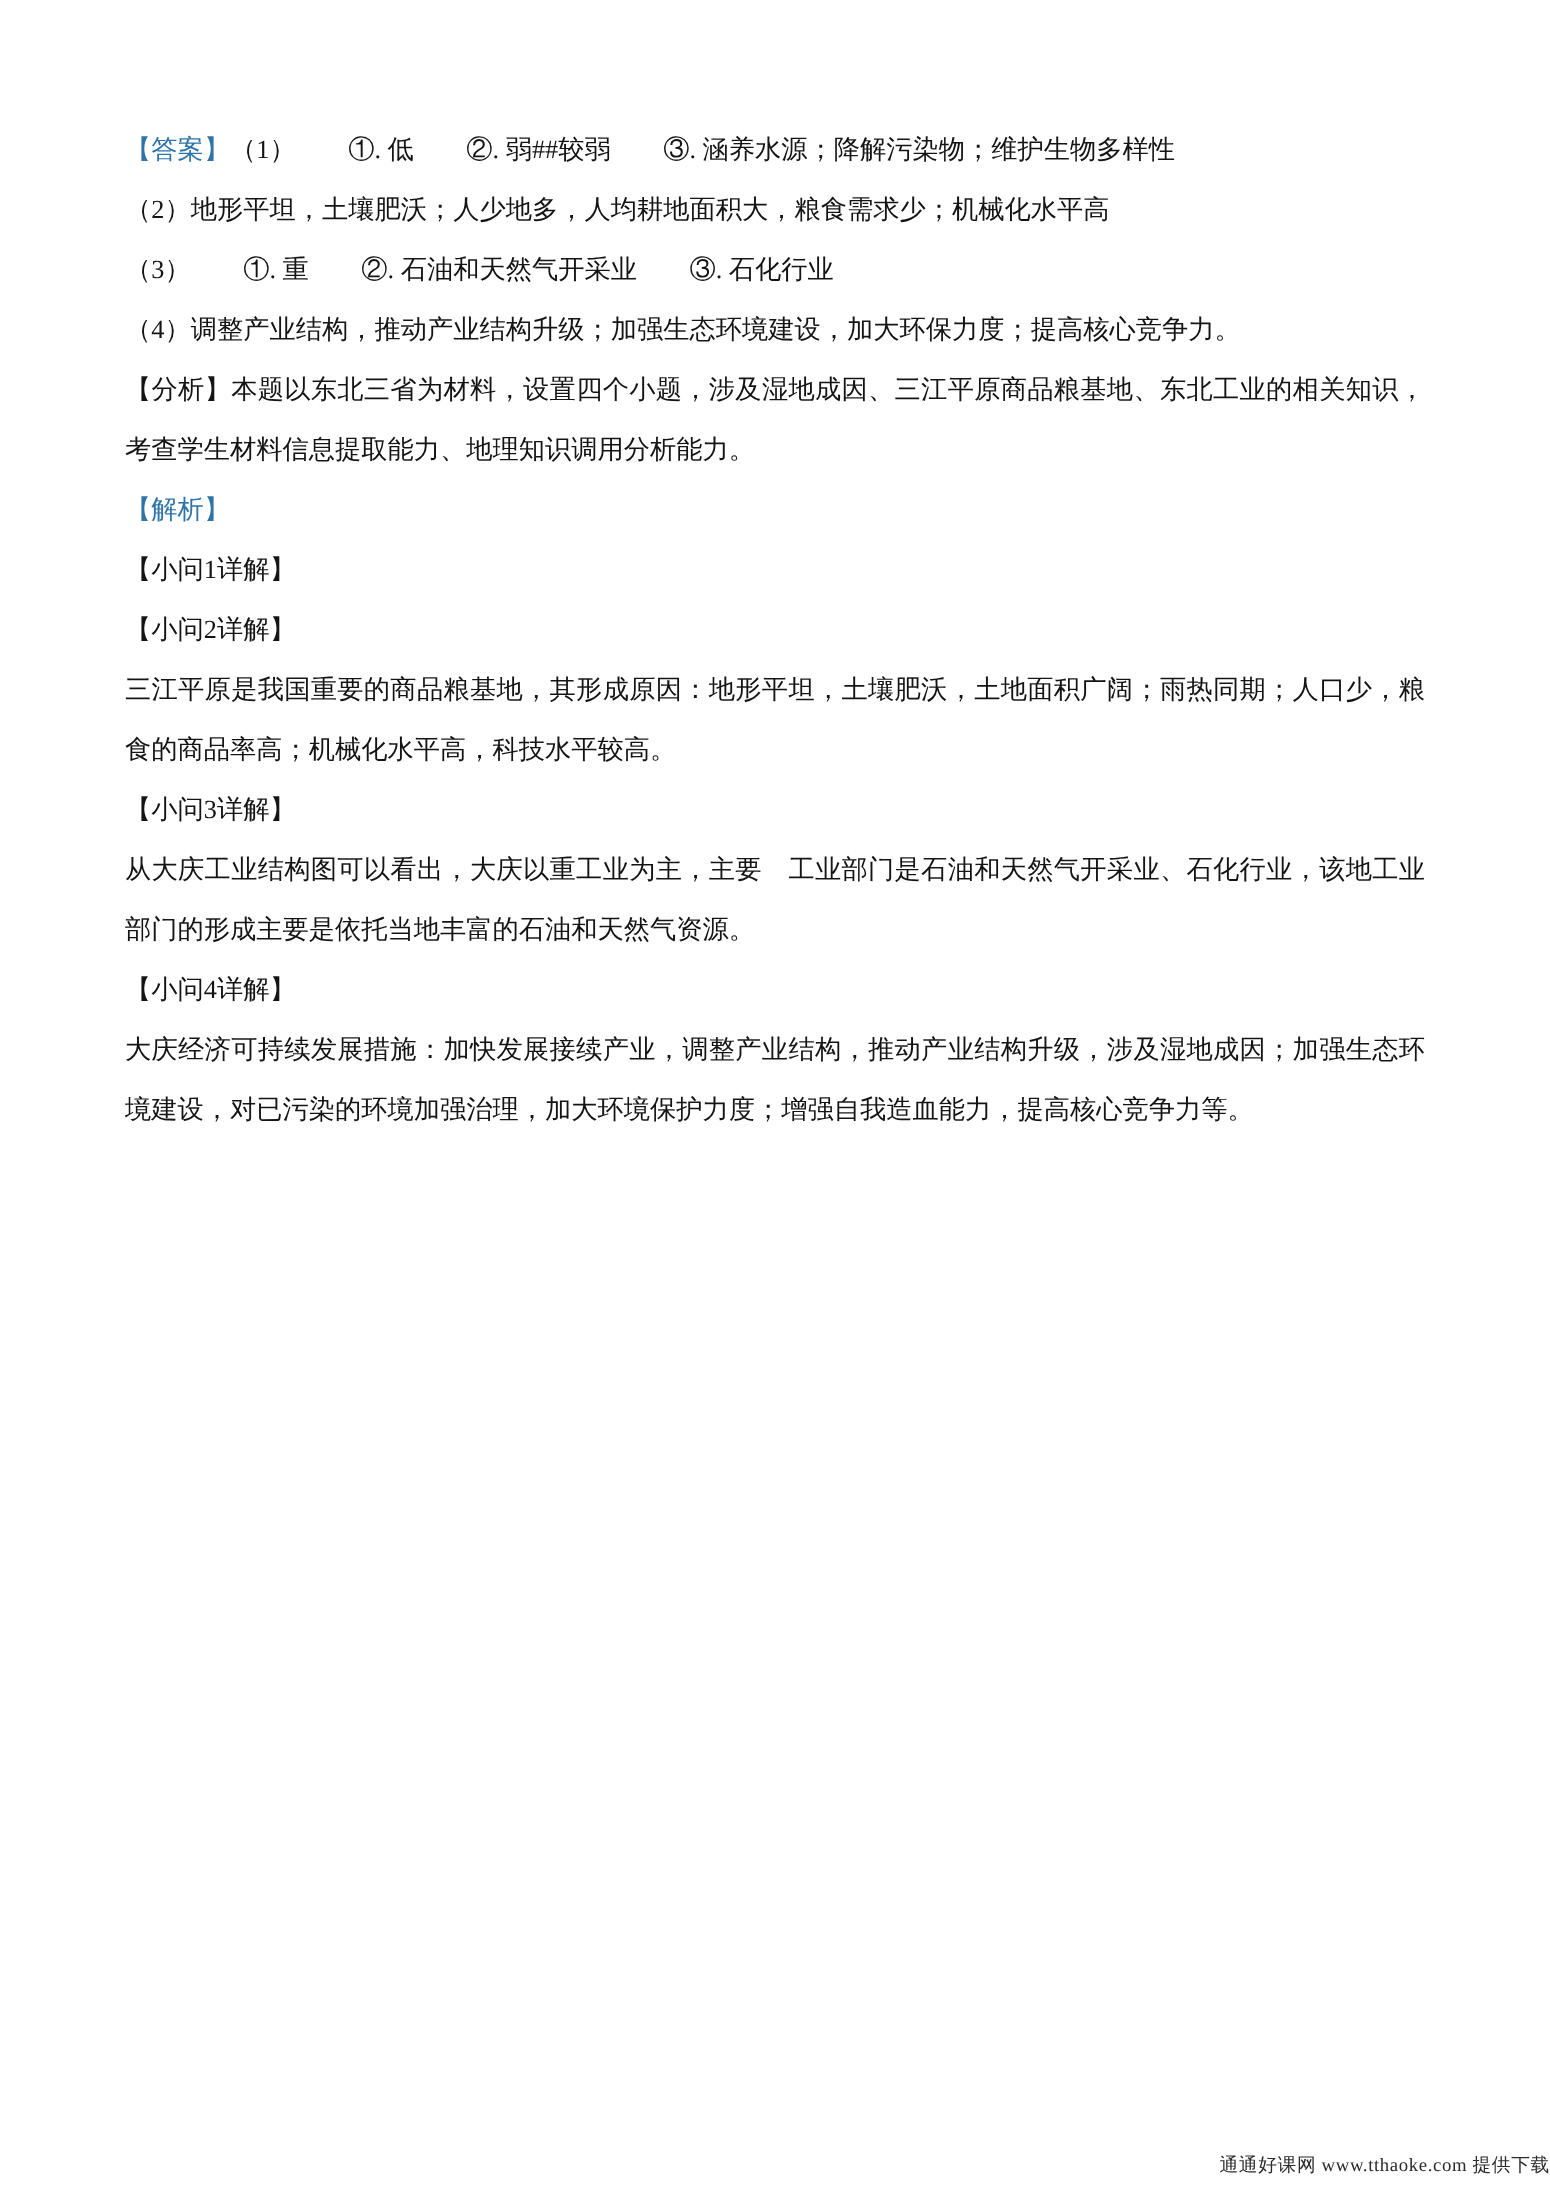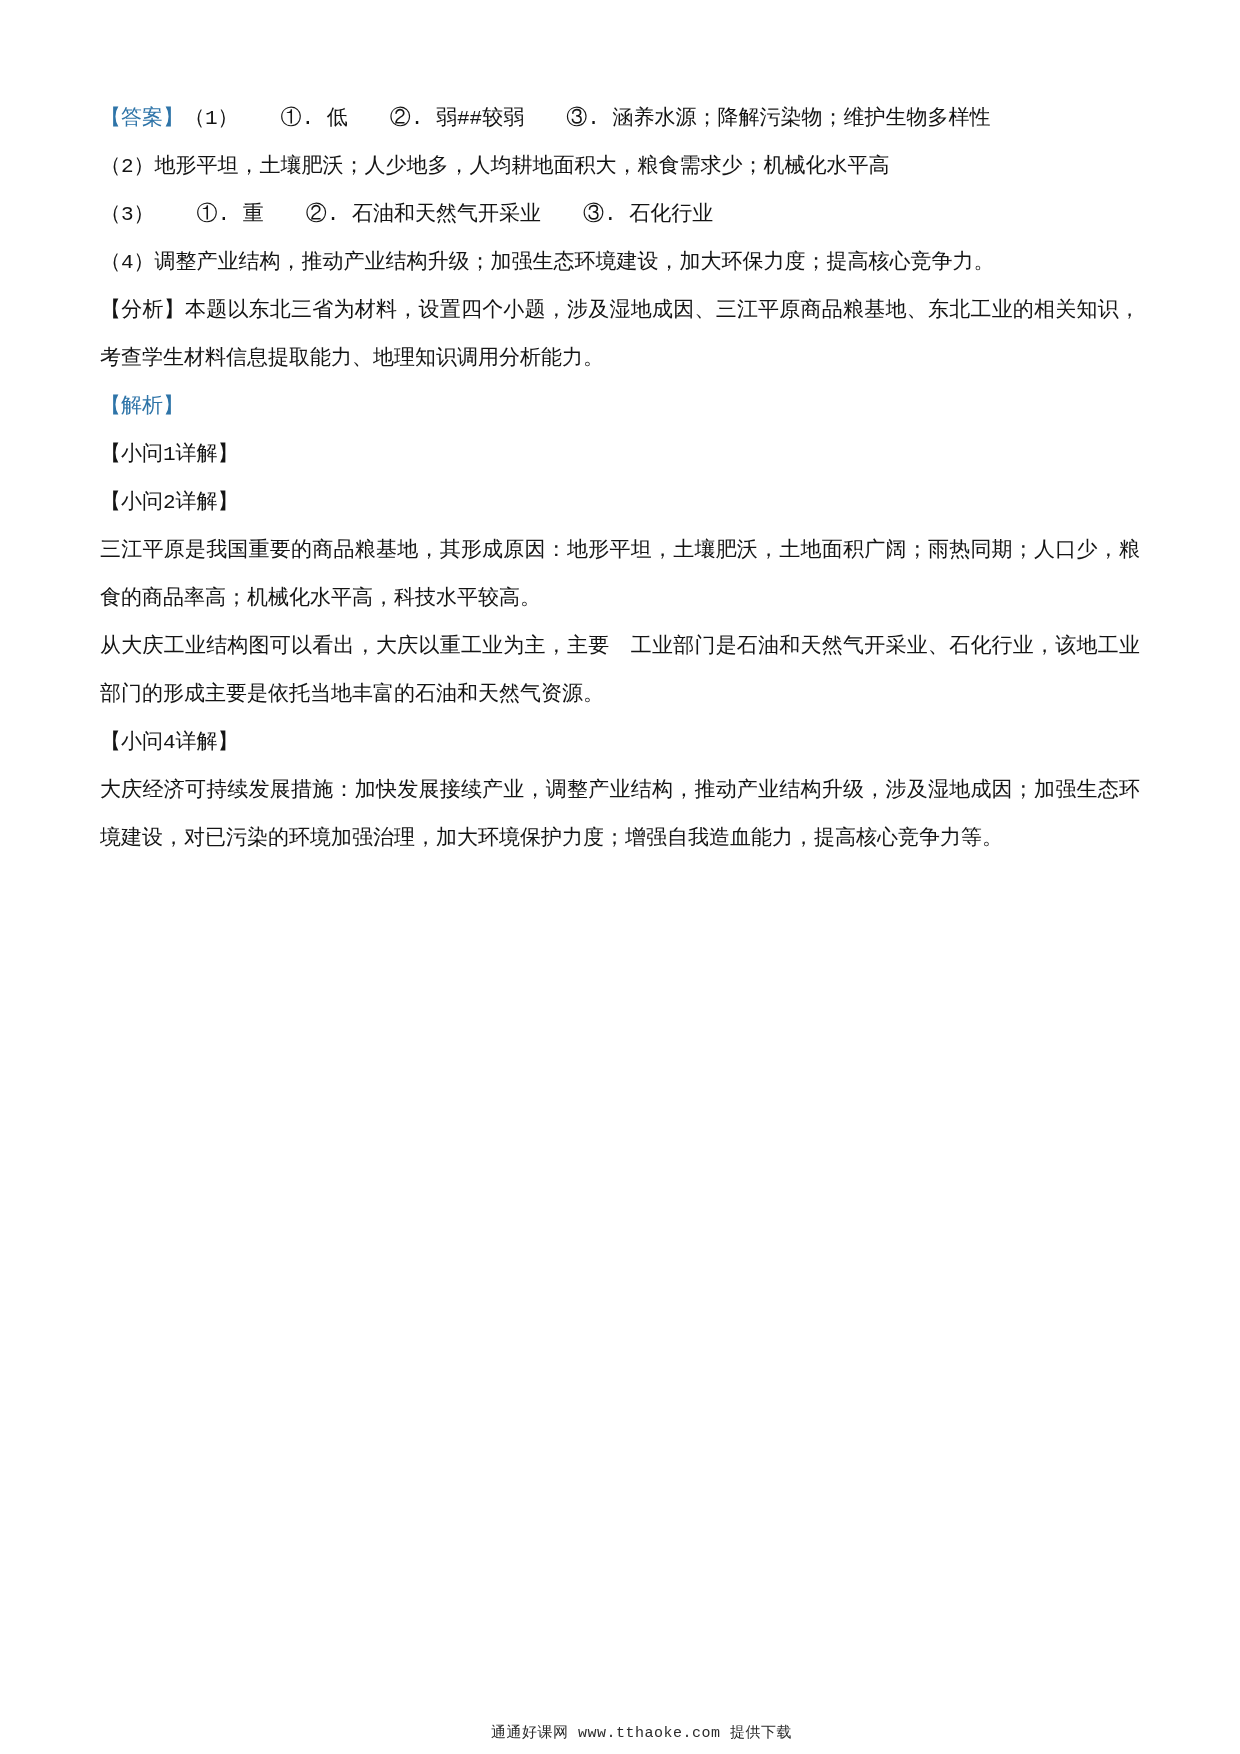--- a/index.html
+++ b/index.html
@@ -1,27 +1,27 @@
 <!DOCTYPE html>
 <html><head>
 <meta charset="utf-8">
 <style>
   html,body{margin:0;padding:0;background:#ffffff;}
   .page{
     width:1240px;height:1754px;box-sizing:border-box;
     padding:95px 100px 0 100px;position:relative;background:#ffffff;
-    font-family:Liberation Mono, monospace;
+    font-family:Liberation Serif, serif;
     font-size:21px;color:#141414;overflow:hidden;
   }
   .line{margin:0;line-height:48px;text-align:justify;white-space:pre-wrap;}
   .blue{color:#2e74a8;}
   .indent1{padding-left:40px;}
   .material{margin:0;line-height:48px;text-align:justify;text-indent:2em;white-space:pre-wrap;}
   .footer{
-    position:absolute;left:0;right:0;bottom:12px;text-align:center;
+    position:absolute;left:0;right:0;bottom:12px;text-align:right;
     font-size:15px;color:#2b2b2b;letter-spacing:0.5px;padding-left:43px;
   }
 </style>
 </head>
 <body>
 
 <div class="page">
 
   <p class="line"><span class="blue">【答案】</span><span>（1）　　①. 低　　②. 弱##较弱　　③. 涵养水源；降解污染物；维护生物多样性</span></p>
 
@@ -34,20 +34,21 @@
 
   <p class="line"><span>【分析】</span><span>本题以东北三省为材料，设置四个小题，涉及湿地成因、三江平原商品粮基地、东北工业的相关知识，考查学生材料信息提取能力、地理知识调用分析能力。</span></p>
 
   <p class="line"><span class="blue">【解析】</span></p>
 
   <p class="line"><span>【小问1详解】</span></p>
 
   <p class="line"><span>【小问2详解】</span></p>
   <p class="line"><span>三江平原是我国重要的商品粮基地，其形成原因：地形平坦，土壤肥沃，土地面积广阔；雨热同期；人口少，粮食的商品率高；机械化水平高，科技水平较高。</span></p>
 
+  <p class="line"><span>【小问3详解】</span></p>
   <p class="line"><span>从大庆工业结构图可以看出，大庆以重工业为主，主要　工业部门是石油和天然气开采业、石化行业，该地工业部门的形成主要是依托当地丰富的石油和天然气资源。</span></p>
 
   <p class="line"><span>【小问4详解】</span></p>
   <p class="line"><span>大庆经济可持续发展措施：加快发展接续产业，调整产业结构，推动产业结构升级，涉及湿地成因；加强生态环境建设，对已污染的环境加强治理，加大环境保护力度；增强自我造血能力，提高核心竞争力等。</span></p>
 
 
 
   <div class="footer"><span>通通好课网  www.tthaoke.com  提供下载</span></div>
 
 </div>

